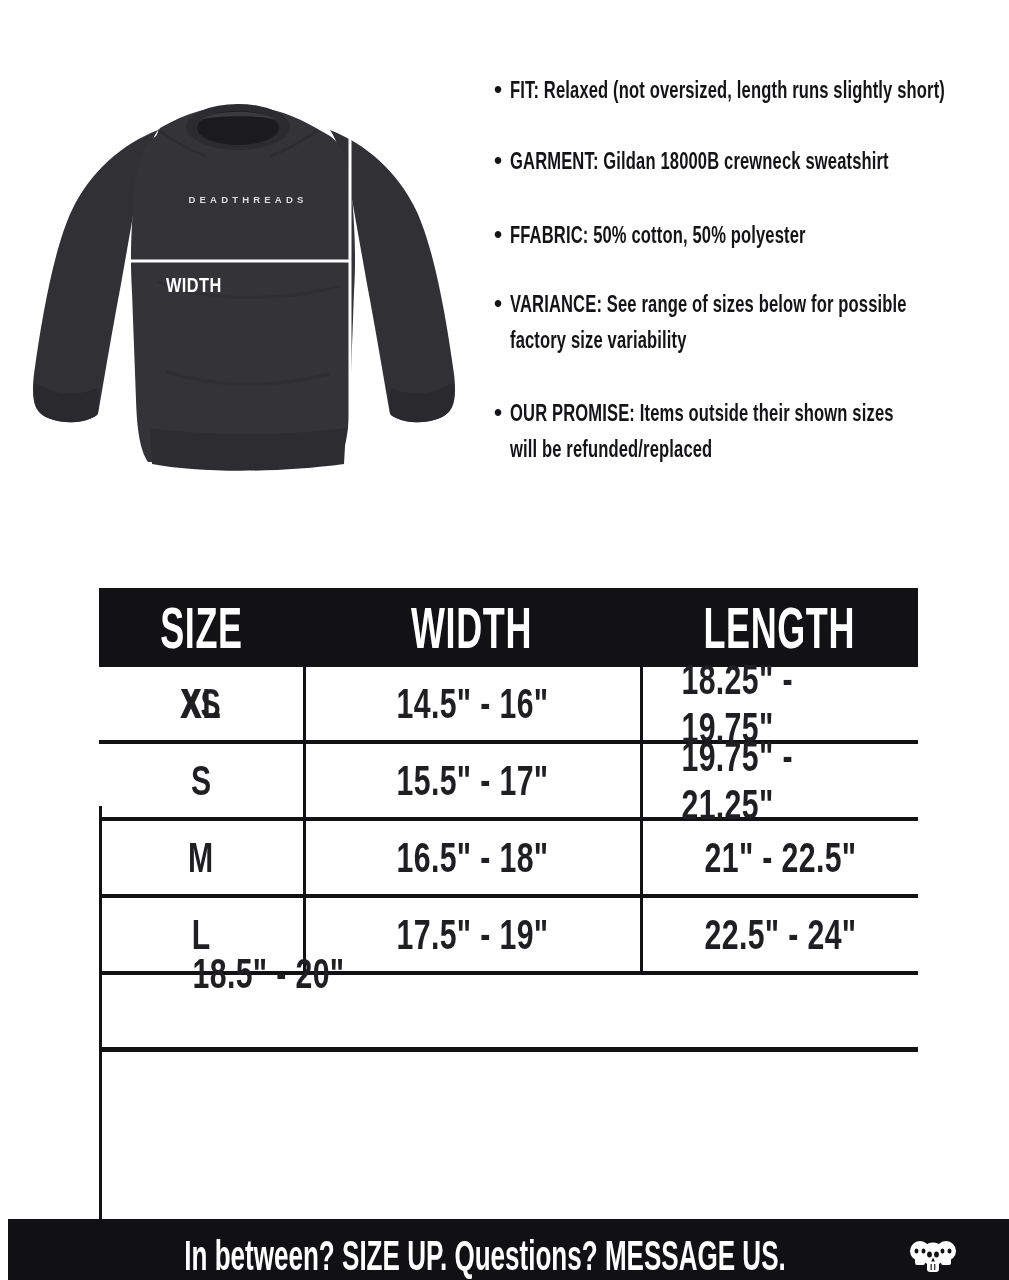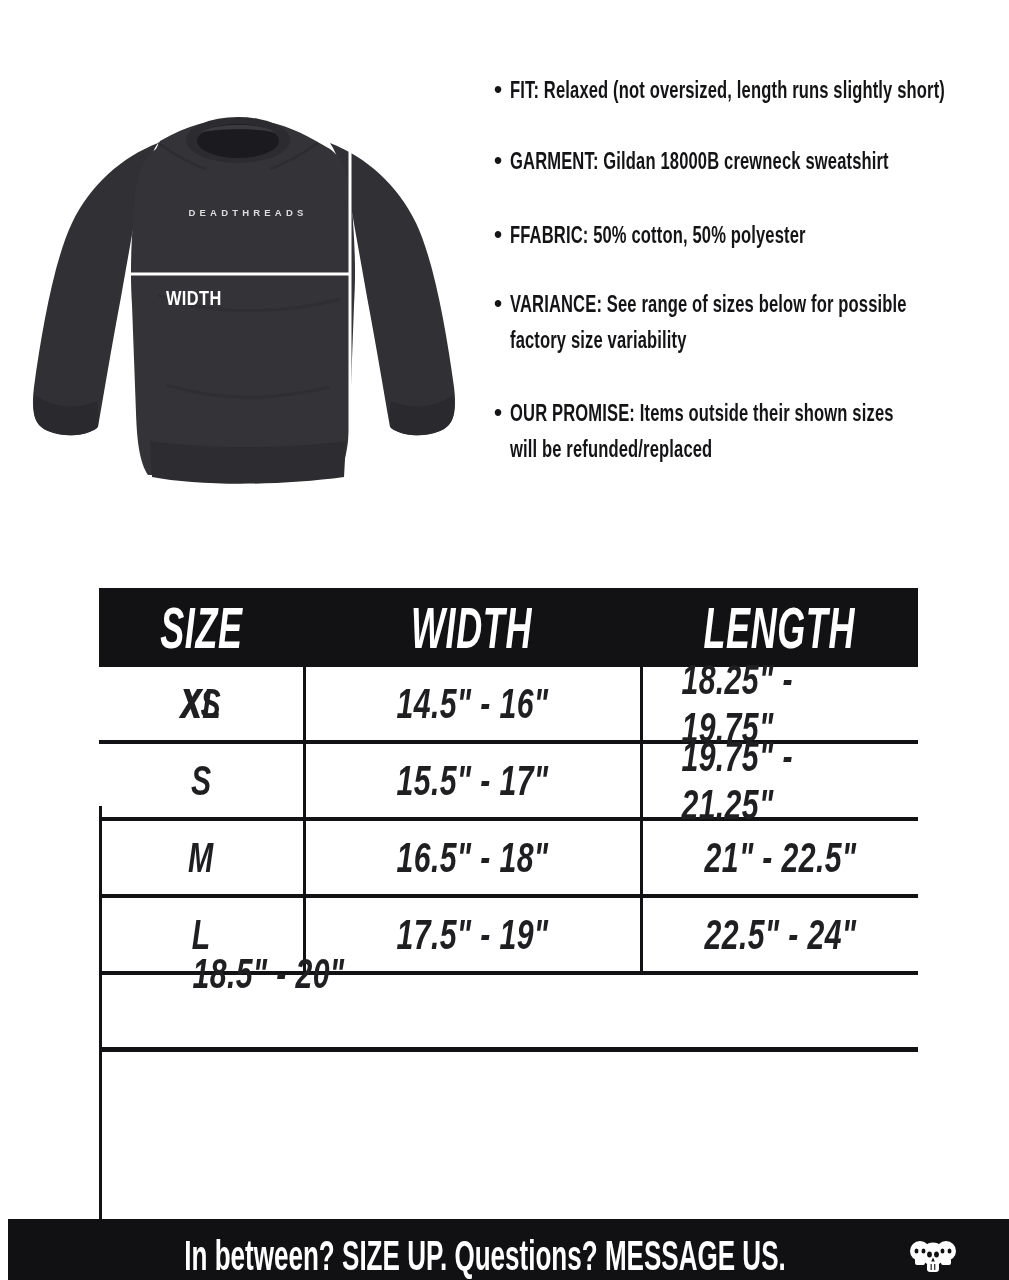--- a/index.html
+++ b/index.html
@@ -6,40 +6,40 @@
   .page{
     position:relative;
     width:1009px;height:1280px;
     margin:0 auto;
     background:#ffffff;
     font-family:"Liberation Sans","DejaVu Sans",sans-serif;
     overflow:hidden;
   }
 
   
-  .figure{position:absolute;left:8px;top:83px;width:472px;height:405px;}
+  .figure{position:absolute;left:8px;top:70px;width:472px;height:405px;}
   .figure svg{display:block;}
 
   
   .bullets{position:absolute;left:494px;top:0;width:515px;height:500px;}
   .bullet{position:absolute;left:0;display:flex;align-items:flex-start;}
   .bullet-marker{
     font-size:23px;font-weight:bold;color:#141416;
     line-height:36px;width:16px;flex:0 0 16px;
   }
   .bullet-text{
     font-size:23px;font-weight:bold;color:#141416;line-height:36px;
     white-space:pre-line;
     display:inline-block;width:660px;
     transform:scaleX(0.72);transform-origin:left top;
     letter-spacing:0.2px;
   }
 
   
-  .size-table{position:absolute;left:99px;top:588px;width:819px;font-style:italic;}
+  .size-table{position:absolute;left:99px;top:588px;width:819px;}
   .t-head{display:flex;height:79px;background:#121215;}
   .t-row{display:flex;height:77px;box-sizing:border-box;border-bottom:4px solid #121215;background:#ffffff;justify-content:center;}
   .t-row:last-child{border-bottom:5px solid #121215;flex-direction:column;}
   .c1{width:204px;flex:0 0 204px;}
   .c2{width:337px;flex:0 0 337px;}
   .c3{width:278px;flex:0 0 278px;}
   .cell{display:flex;align-items:center;justify-content:center;box-sizing:border-box;}
   .t-row .c2,.t-row .c3{border-left:3px solid #121215;}
   .th-text{font-size:58px;font-weight:bold;color:#ffffff;letter-spacing:1px;transform:scaleX(0.62);}
   .td-text{font-size:42px;font-weight:bold;color:#1f1f22;letter-spacing:0.5px;transform:scaleX(0.72);}

